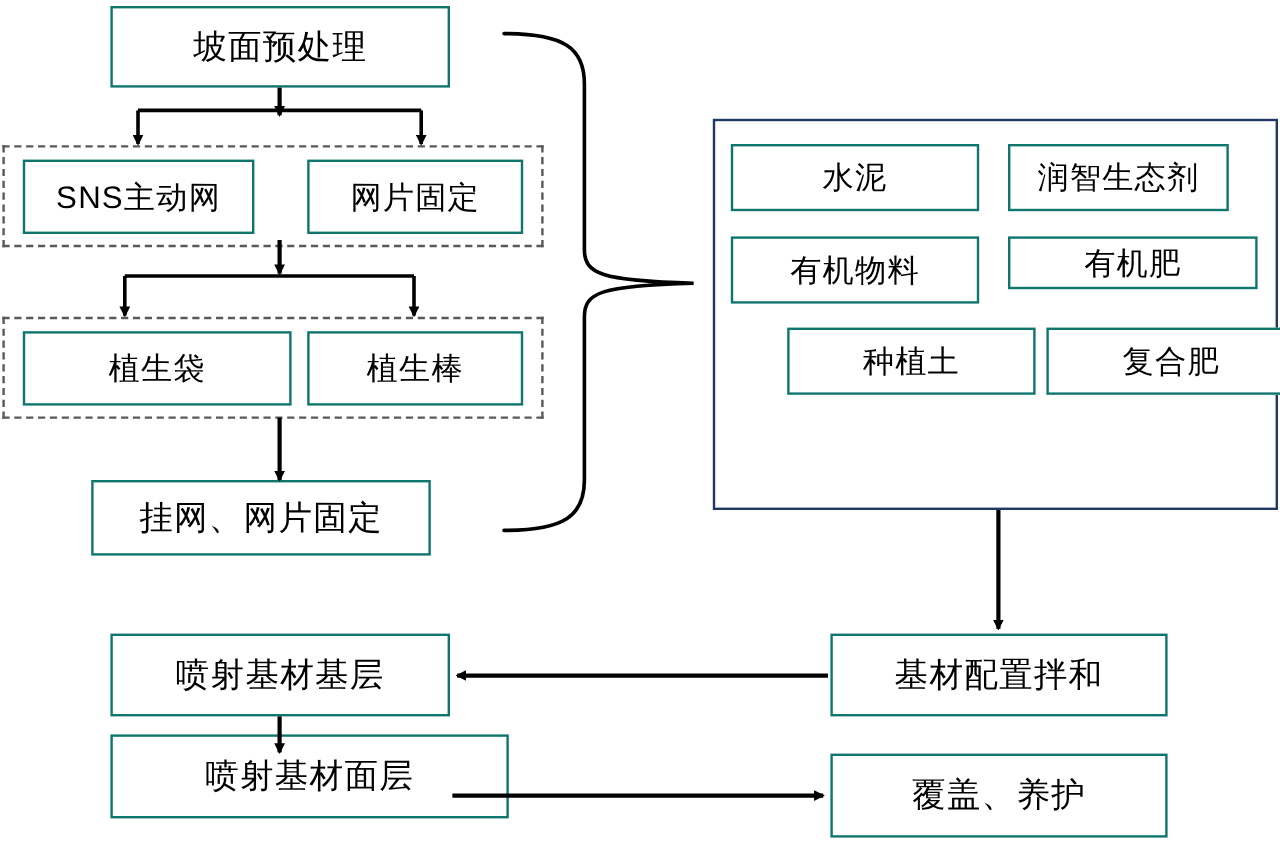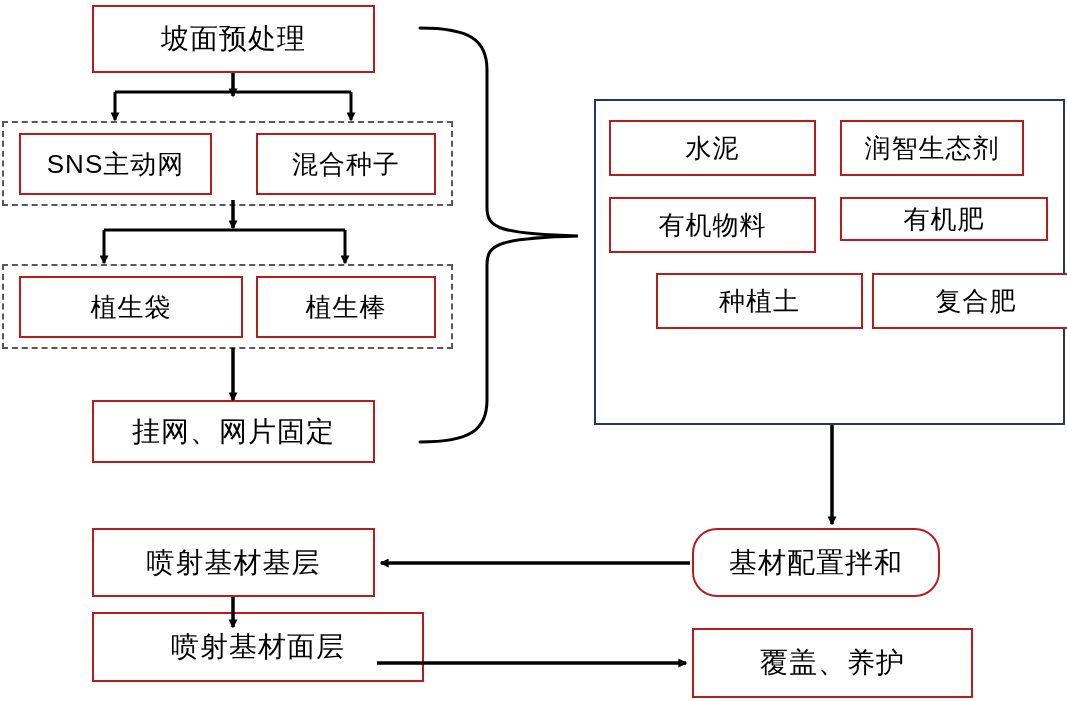--- a/index.html
+++ b/index.html
@@ -6,21 +6,21 @@
   body{
     font-family:"Liberation Sans","DejaVu Sans",sans-serif;
     width:1067px;height:701px;overflow:hidden;
   }
   #canvas{position:relative;width:1067px;height:701px;background:#fff;}
 
   
   .node{
     position:absolute;
     box-sizing:border-box;
-    border:2px solid #b91c1c;
+    border:2px solid #0f766e;
     background:#ffffff;
     display:flex;align-items:center;justify-content:center;
     color:#000000;
     letter-spacing:1px;
     white-space:nowrap;
     z-index:3;
   }
   .node .txt{display:block;line-height:1;}
 
   
@@ -115,32 +115,32 @@
 
   <div class="node f28" style="left:92px; top:5px; width:283px; height:68px;">
     <span class="txt">坡面预处理</span>
   </div>
 
   <div class="node f26" style="left:19px; top:133px; width:193px; height:62px;">
     <span class="txt">SNS主动网</span>
   </div>
 
   <div class="node f26" style="left:256px; top:133px; width:180px; height:62px;">
-    <span class="txt">混合种子</span>
+    <span class="txt">网片固定</span>
   </div>
 
   <div class="node f26" style="left:19px; top:276px; width:224px; height:62px;">
     <span class="txt">植生袋</span>
   </div>
 
   <div class="node f26" style="left:256px; top:276px; width:180px; height:62px;">
     <span class="txt">植生棒</span>
   </div>
 
-  <div class="node f28" style="left:92px; top:400px; width:283px; height:63px;">
+  <div class="node f28" style="left:76px; top:400px; width:283px; height:63px;">
     <span class="txt">挂网、网片固定</span>
   </div>
 
   <div class="panel" style="left:594px; top:99px; width:471px; height:326px;"></div>
 
   <div class="node f26" style="left:609px; top:120px; width:207px; height:56px;">
     <span class="txt">水泥</span>
   </div>
   <div class="node f26" style="left:840px; top:120px; width:184px; height:56px;">
     <span class="txt">润智生态剂</span>
@@ -158,21 +158,21 @@
   </div>
   <div class="node f26" style="left:840px; top:273px; width:208px; height:56px;margin-left:32px;">
     <span class="txt">复合肥</span>
   </div>
 
 
   <div class="node f28" style="left:92px; top:528px; width:283px; height:69px;">
     <span class="txt">喷射基材基层</span>
   </div>
 
-  <div class="node f28" style="left:692px; top:528px; width:248px; height:69px;border-radius:25px;">
+  <div class="node f28" style="left:692px; top:528px; width:281px; height:69px;">
     <span class="txt">基材配置拌和</span>
   </div>
 
   <div class="node f28" style="left:92px; top:612px; width:332px; height:70px;">
     <span class="txt">喷射基材面层</span>
   </div>
 
   <div class="node f28" style="left:692px; top:628px; width:281px; height:70px;">
     <span class="txt">覆盖、养护</span>
   </div>

